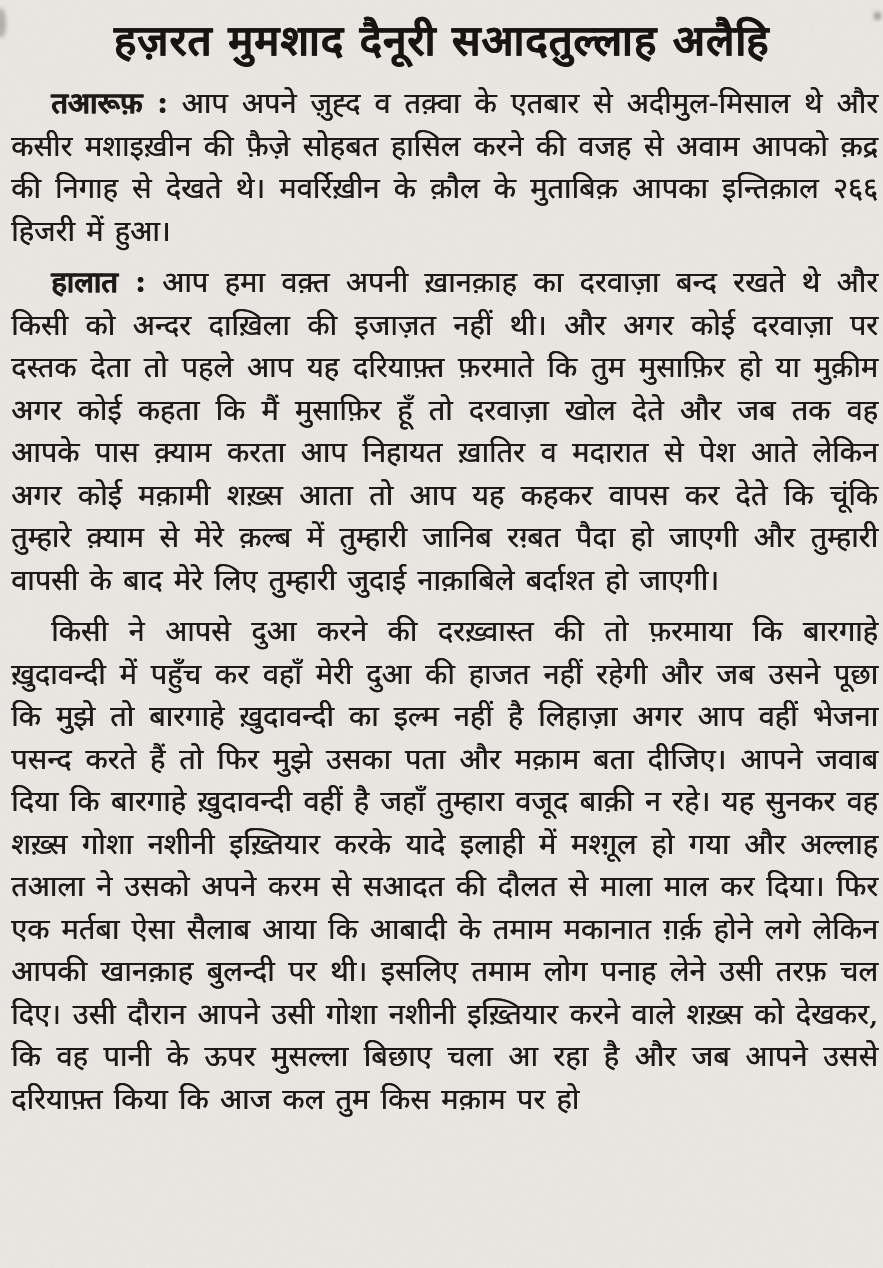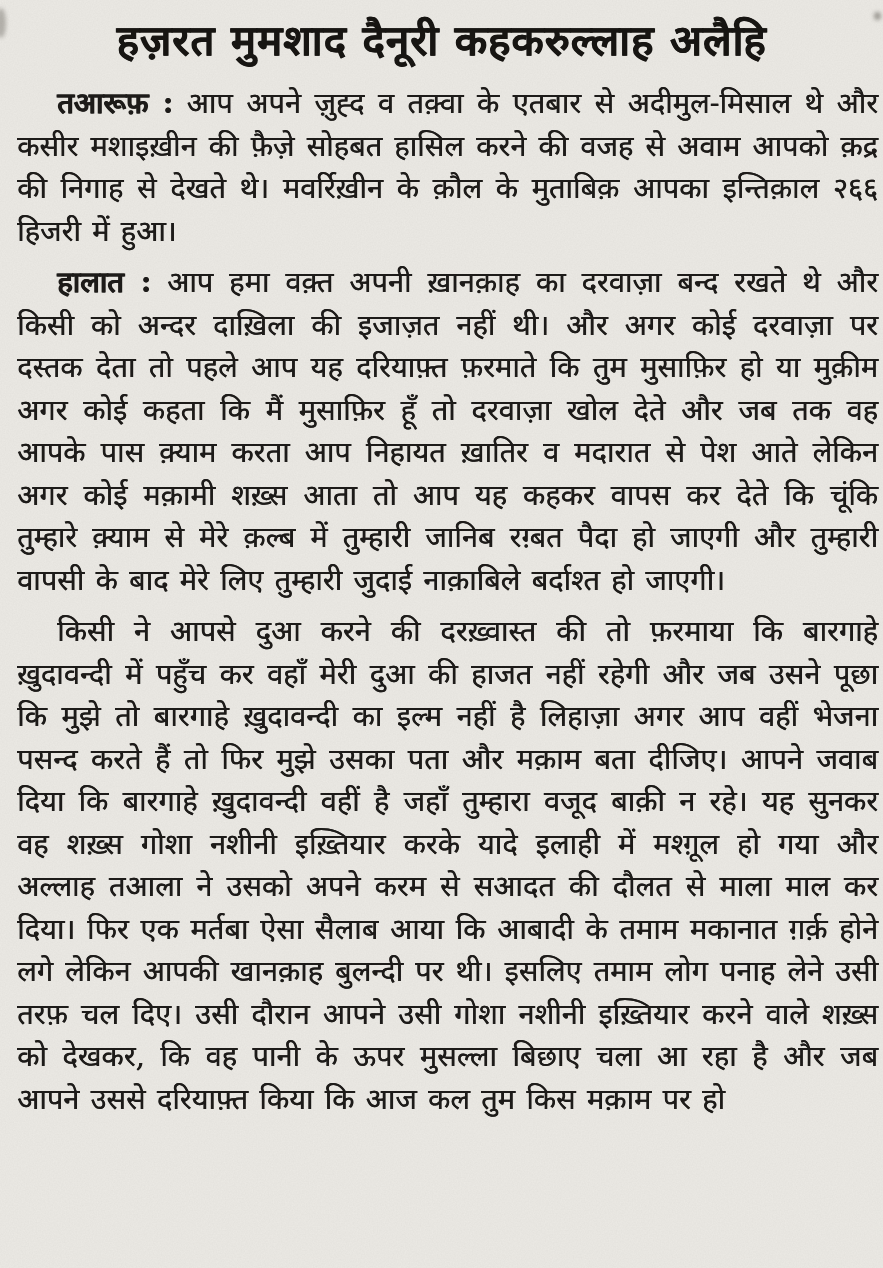--- a/index.html
+++ b/index.html
@@ -34,21 +34,21 @@
     letter-spacing: 1px;
     color: #171512;
     text-shadow: 0.6px 0 0 currentColor;
     margin: 4px 0 16px 0;
   }
   .body-text {
     font-size: 29px;
     line-height: 42.5px;
     text-align: justify;
     text-shadow: 0.4px 0 0 currentColor;
-    margin: 0 0 9px 12px;
+    margin: 0 0 9px 6px;
     text-indent: 40px;
     word-spacing: 2px;
   }
   .body-text strong {
     font-weight: bold;
     text-shadow: 0.7px 0 0 currentColor;
   }
   .smudge {
     position: absolute;
     background: #4a463f;
@@ -74,21 +74,21 @@
   </filter>
   <rect width="883" height="1268" filter="url(#grain)"></rect>
 </svg>
 
 <div class="smudge smudge-top-left"></div>
 <div class="smudge smudge-top-right"></div>
 
 <div class="page">
 
   <h1 class="title">
-    <span>हज़रत मुमशाद दैनूरी कहकरुल्लाह अलैहि</span><br>
+    <span>हज़रत मुमशाद दैनूरी सआदतुल्लाह अलैहि</span><br>
   </h1>
 
   <p class="body-text"><strong>तआरूफ़ :</strong><span> आप अपने ज़ुह्द व तक़्वा के एतबार से अदीमुल-मिसाल थे और कसीर मशाइख़ीन की फ़ैज़े सोहबत हासिल करने की वजह से अवाम आपको क़द्र की निगाह से देखते थे। मवर्रिख़ीन के क़ौल के मुताबिक़ आपका इन्तिक़ाल २६६ हिजरी में हुआ।</span></p>
 
   <p class="body-text"><strong>हालात :</strong><span> आप हमा वक़्त अपनी ख़ानक़ाह का दरवाज़ा बन्द रखते थे और किसी को अन्दर दाख़िला की इजाज़त नहीं थी। और अगर कोई दरवाज़ा पर दस्तक देता तो पहले आप यह दरियाफ़्त फ़रमाते कि तुम मुसाफ़िर हो या मुक़ीम अगर कोई कहता कि मैं मुसाफ़िर हूँ तो दरवाज़ा खोल देते और जब तक वह आपके पास क़्याम करता आप निहायत ख़ातिर व मदारात से पेश आते लेकिन अगर कोई मक़ामी शख़्स आता तो आप यह कहकर वापस कर देते कि चूंकि तुम्हारे क़्याम से मेरे क़ल्ब में तुम्हारी जानिब रग़्बत पैदा हो जाएगी और तुम्हारी वापसी के बाद मेरे लिए तुम्हारी जुदाई नाक़ाबिले बर्दाश्त हो जाएगी।</span></p>
 
   <p class="body-text"><span>किसी ने आपसे दुआ करने की दरख़्वास्त की तो फ़रमाया कि बारगाहे ख़ुदावन्दी में पहुँच कर वहाँ मेरी दुआ की हाजत नहीं रहेगी और जब उसने पूछा कि मुझे तो बारगाहे ख़ुदावन्दी का इल्म नहीं है लिहाज़ा अगर आप वहीं भेजना पसन्द करते हैं तो फिर मुझे उसका पता और मक़ाम बता दीजिए। आपने जवाब दिया कि बारगाहे ख़ुदावन्दी वहीं है जहाँ तुम्हारा वजूद बाक़ी न रहे। यह सुनकर वह शख़्स गोशा नशीनी इख़्तियार करके यादे इलाही में मश्ग़ूल हो गया और अल्लाह तआला ने उसको अपने करम से सआदत की दौलत से माला माल कर दिया। फिर एक मर्तबा ऐसा सैलाब आया कि आबादी के तमाम मकानात ग़र्क़ होने लगे लेकिन आपकी खानक़ाह बुलन्दी पर थी। इसलिए तमाम लोग पनाह लेने उसी तरफ़ चल दिए। उसी दौरान आपने उसी गोशा नशीनी इख़्तियार करने वाले शख़्स को देखकर, कि वह पानी के ऊपर मुसल्ला बिछाए चला आ रहा है और जब आपने उससे दरियाफ़्त किया कि आज कल तुम किस मक़ाम पर हो</span></p>
 
 </div>
 

